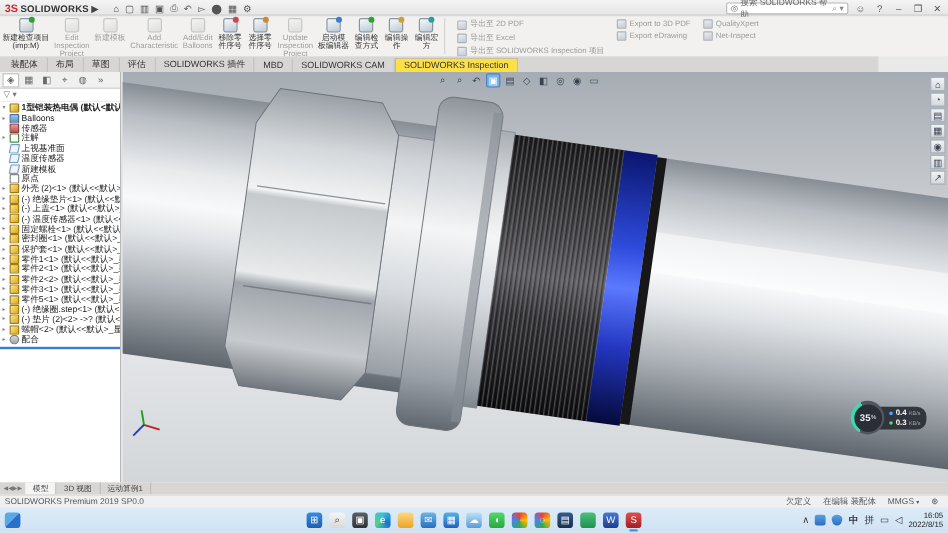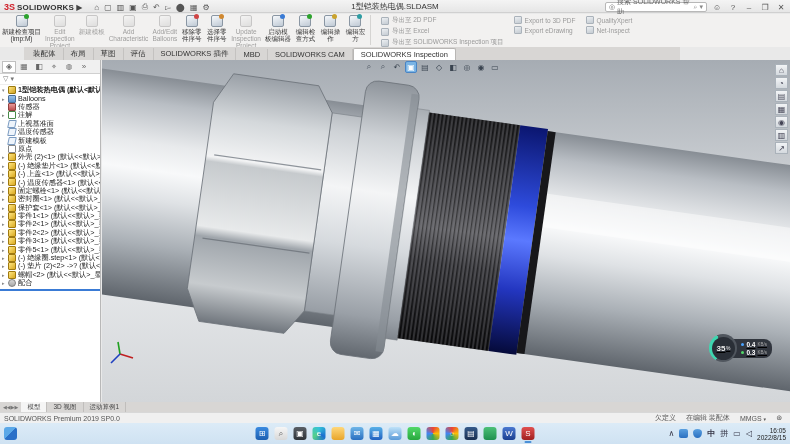--- a/index.html
+++ b/index.html
@@ -33,23 +33,23 @@
   .rbtn[data-icon="edit-macro"] .ico::after{background:#2d9da3;}
   .rbtn .rlabel{font-size:6.5px;line-height:7px;color:#333;text-align:center;white-space:pre-line;margin-top:1px;}
   .rbtn[data-enabled="false"]{filter:grayscale(1);opacity:.45;}
   .rsep{width:1px;height:30px;background:#d5d4d2;margin:1px 2px;}
   .exgrid{display:flex;gap:10px;margin-left:8px;padding-top:2px;}
   .excol{display:flex;flex-direction:column;gap:2px;}
   .exbtn{display:flex;align-items:center;gap:3px;font-size:6.5px;color:#9a9a9a;}
   .exbtn .exico{width:8px;height:8px;background:linear-gradient(160deg,#eceff2,#c4cbd2);border:1px solid #aab2ba;border-radius:1px;}
 
   
-  #tabrow{position:absolute;left:0;top:47px;width:656px;height:13px;background:#d8d6d4;display:flex;align-items:flex-end;padding-left:2px;margin-left:24px;}
+  #tabrow{position:absolute;left:0;top:47px;width:732px;height:13px;background:#d8d6d4;display:flex;align-items:flex-end;padding-left:2px;}
   .rtab{font-size:7.5px;color:#333;padding:1px 7px 1px;border-right:1px solid #c4c2c0;cursor:default;}
-  .rtab[data-active="true"]{background:#ffffff;border:1px solid #b8b6b4;border-bottom:none;border-radius:2px 2px 0 0;}
+  .rtab[data-active="true"]{background:#fde047;border:1px solid #b8b6b4;border-bottom:none;border-radius:2px 2px 0 0;}
 
   
   #main{position:absolute;left:0;top:60px;width:790px;height:342px;}
   #panel{position:absolute;left:0;top:0;width:101px;height:342px;background:#fff;border-right:1px solid #b8b8b8;overflow:hidden;}
   #panel-tabs{height:14px;background:#f0f0f0;border-bottom:1px solid #d0d0d0;display:flex;align-items:center;gap:1px;padding:0 2px;}
   .ptab{font-size:8px;color:#666;width:14px;height:12px;display:flex;align-items:center;justify-content:center;border:1px solid transparent;}
   .ptab[data-active="true"]{background:#fff;border-color:#c0c0c0;}
   #filter-row{height:11px;display:flex;align-items:center;gap:2px;padding:0 3px;border-bottom:1px solid #eee;font-size:7px;color:#777;}
   #tree{padding-top:1px;}
   .trow{display:flex;align-items:center;height:8.4px;white-space:nowrap;overflow:hidden;padding-left:2px;}
@@ -69,21 +69,21 @@
   #splitter{height:2px;background:#3a7bd5;margin-top:2px;}
 
   
   #viewport{position:absolute;left:102px;top:0;width:688px;height:342px;overflow:hidden;}
   #headsup{position:absolute;left:258px;top:0;display:flex;gap:2px;align-items:center;z-index:5;padding:1px 3px;border-radius:0 0 3px 3px;}
   .hico{width:12px;height:12px;display:flex;align-items:center;justify-content:center;font-size:8px;color:#3a4450;border-radius:2px;}
   .hico[data-active="true"]{background:#7ab4e4;border:1px solid #4a84c4;color:#fff;}
   #taskpane{position:absolute;right:2px;top:4px;display:flex;flex-direction:column;gap:1px;z-index:5;}
   .tpico{width:13px;height:12px;background:linear-gradient(#f2f4f6,#d4d9de);border:1px solid #aab2ba;display:flex;align-items:center;justify-content:center;font-size:8px;color:#445;}
   #triad{position:absolute;left:6px;bottom:36px;z-index:5;}
-  #gaugebadge{position:absolute;right:18px;bottom:40px;z-index:6;display:flex;align-items:center;text-decoration:underline;}
+  #gaugebadge{position:absolute;right:18px;bottom:40px;z-index:6;display:flex;align-items:center;}
   #gauge{width:28px;height:28px;border-radius:50%;background:conic-gradient(from 210deg,#3fd6b0 0 126deg,#50565e 126deg 360deg);display:flex;align-items:center;justify-content:center;z-index:2;}
   #gauge .inner{width:23px;height:23px;border-radius:50%;background:#2a2f37;color:#eee;display:flex;align-items:center;justify-content:center;font-size:8px;font-weight:bold;}
   #gauge .inner .pct{font-size:5px;font-weight:normal;margin-left:.5px;}
   #gmetrics{background:rgba(40,45,53,.92);border-radius:0 8px 8px 0;margin-left:-5px;padding:2px 5px 2px 9px;display:flex;flex-direction:column;gap:1px;}
   .gm{display:flex;align-items:center;gap:2px;font-size:6px;color:#ddd;}
   .gm .dot{width:3px;height:3px;border-radius:50%;}
   .gm .val{font-weight:bold;font-size:6.5px;color:#fff;}
   .gm .unit{font-size:4.5px;color:#aaa;}
 
   
@@ -120,21 +120,20 @@
         <span class="qico">▢</span>
         <span class="qico">▥</span>
         <span class="qico">▣</span>
         <span class="qico">⎙</span>
         <span class="qico">↶</span>
         <span class="qico">▻</span>
         <span class="qico">⬤</span>
         <span class="qico">▦</span>
         <span class="qico">⚙</span>
       </div>
-    <div id="doc-title">1型铠装热电偶.SLDASM</div>
     <div id="tb-right">
       <div id="searchbox">
         <span>◎</span>
         <span>搜索 SOLIDWORKS 帮助</span>
         <span class="sg">⌕</span>
         <span class="sg">▾</span>
       </div>
       <span class="winbtn">☺</span>
       <span class="winbtn">?</span>
       <span class="winbtn">–</span>

